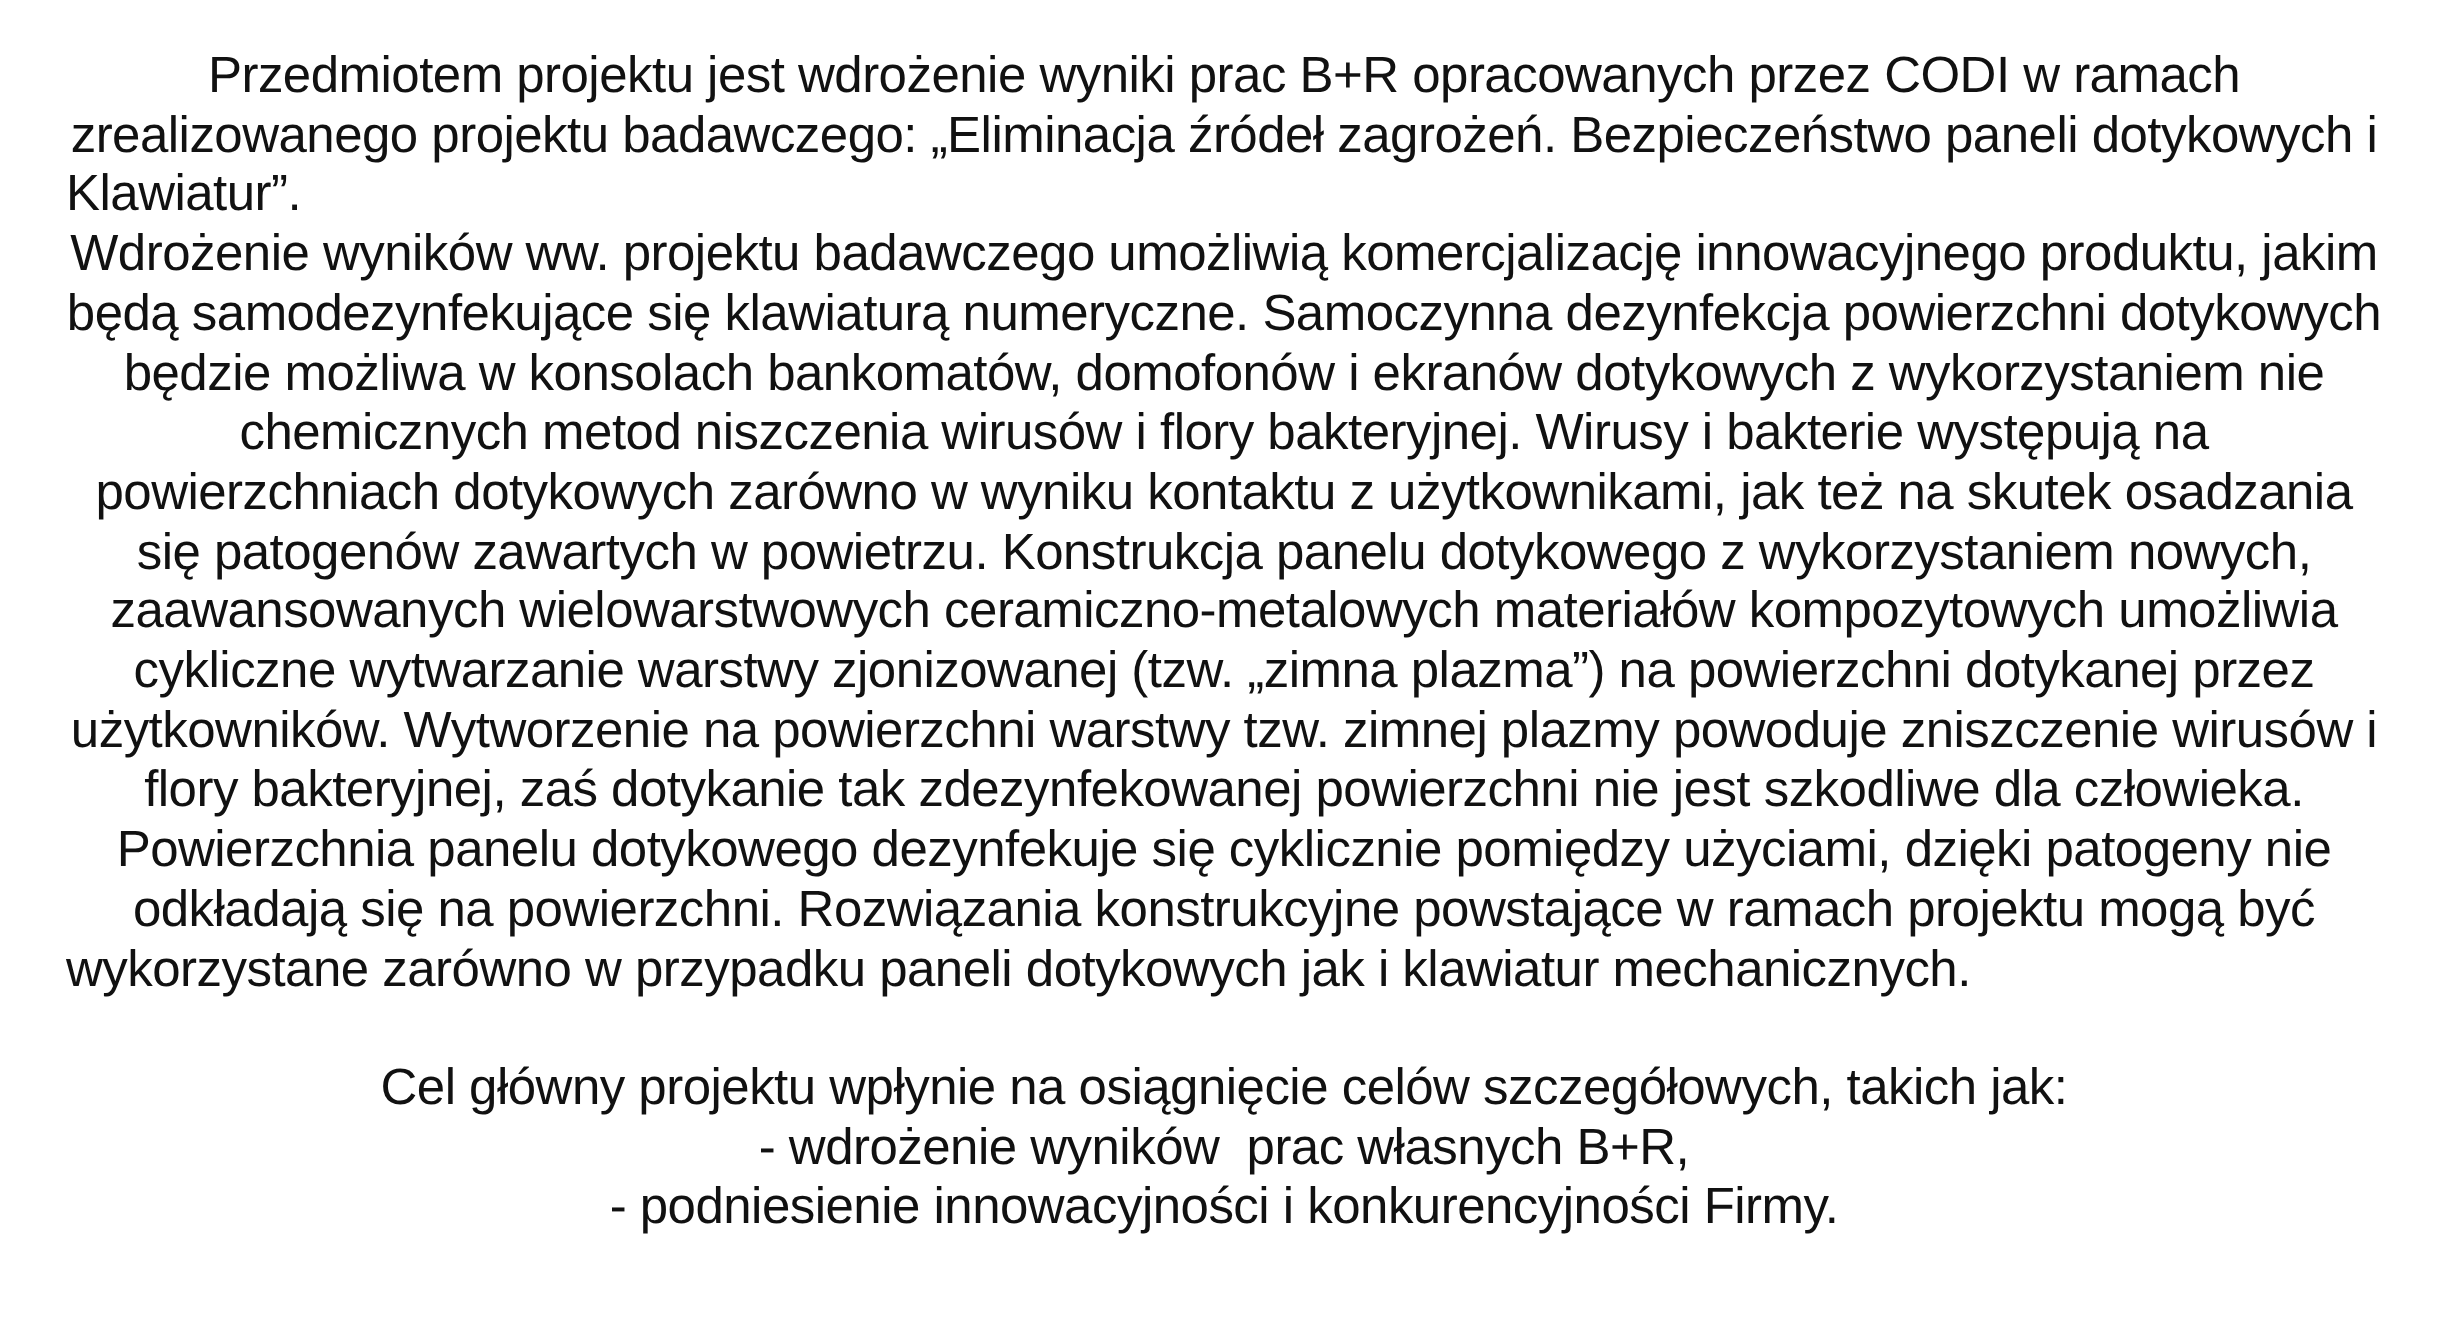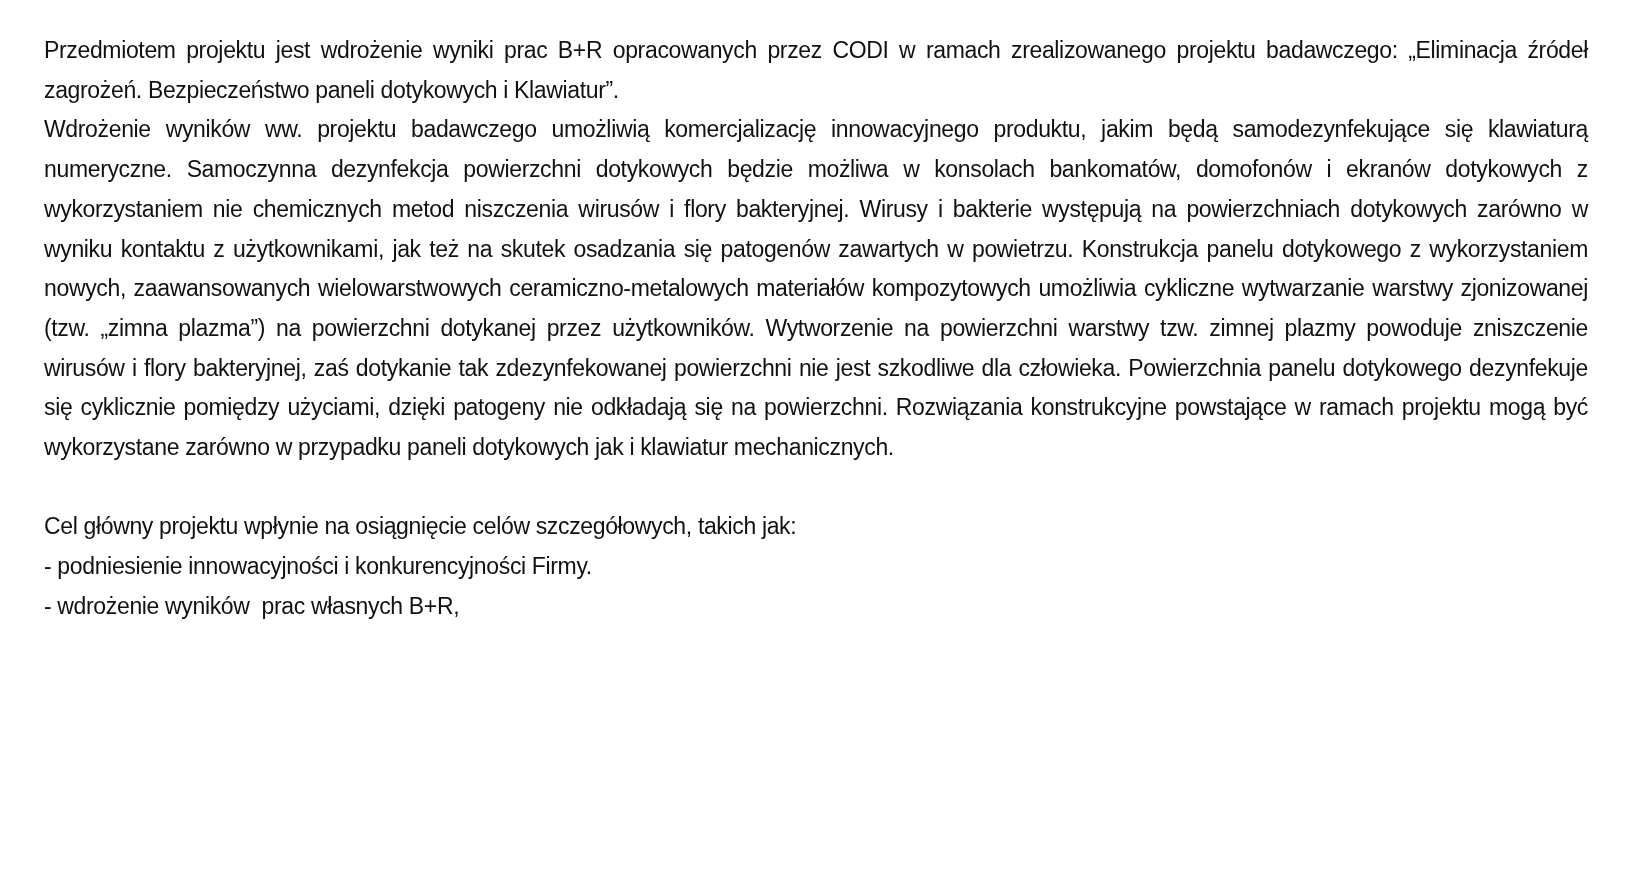--- a/index.html
+++ b/index.html
@@ -3,32 +3,32 @@
 <meta charset="utf-8">
 <style>
   html, body { margin: 0; padding: 0; background: #ffffff; }
   body { width: 1628px; height: 889px; overflow: hidden; position: relative; }
   .doc {
     position: absolute;
     left: 44px;
     top: 31px;
     width: 1544px;
     font-family: "Liberation Sans", sans-serif;
-    font-size: 23px;
+    font-size: 34px;
     line-height: 39.7px;
     color: #111111;
     letter-spacing: -0.35px;
   }
-  .doc p { margin: 0; }
+  .doc p { margin: 0; text-align: center; }
   .justify { text-align: justify; text-align-last: left; }
   .spacer { height: 39.7px; }
 </style>
 </head>
 <body>
 
 <div class="doc">
   <p class="justify">Przedmiotem projektu jest wdrożenie wyniki prac B+R opracowanych przez CODI w ramach zrealizowanego projektu badawczego: „Eliminacja źródeł zagrożeń. Bezpieczeństwo paneli dotykowych i Klawiatur”.</p>
   <p class="justify">Wdrożenie wyników ww. projektu badawczego umożliwią komercjalizację innowacyjnego produktu, jakim będą samodezynfekujące się klawiaturą numeryczne. Samoczynna dezynfekcja powierzchni dotykowych będzie możliwa w konsolach bankomatów, domofonów i ekranów dotykowych z wykorzystaniem nie chemicznych metod niszczenia wirusów i flory bakteryjnej. Wirusy i bakterie występują na powierzchniach dotykowych zarówno w wyniku kontaktu z użytkownikami, jak też na skutek osadzania się patogenów zawartych w powietrzu. Konstrukcja panelu dotykowego z wykorzystaniem nowych, zaawansowanych wielowarstwowych ceramiczno-metalowych materiałów kompozytowych umożliwia cykliczne wytwarzanie warstwy zjonizowanej (tzw. „zimna plazma”) na powierzchni dotykanej przez użytkowników. Wytworzenie na powierzchni warstwy tzw. zimnej plazmy powoduje zniszczenie wirusów i flory bakteryjnej, zaś dotykanie tak zdezynfekowanej powierzchni nie jest szkodliwe dla człowieka. Powierzchnia panelu dotykowego dezynfekuje się cyklicznie pomiędzy użyciami, dzięki patogeny nie odkładają się na powierzchni. Rozwiązania konstrukcyjne powstające w ramach projektu mogą być wykorzystane zarówno w przypadku paneli dotykowych jak i klawiatur mechanicznych.</p>
   <div class="spacer"></div>
   <p>Cel główny projektu wpłynie na osiągnięcie celów szczegółowych, takich jak:</p>
+  <p style="white-space: pre;">- wdrożenie wyników  prac własnych B+R,</p>
   <p>- podniesienie innowacyjności i konkurencyjności Firmy.</p>
-  <p style="white-space: pre;">- wdrożenie wyników  prac własnych B+R,</p>
 </div>
 
 </body></html>

